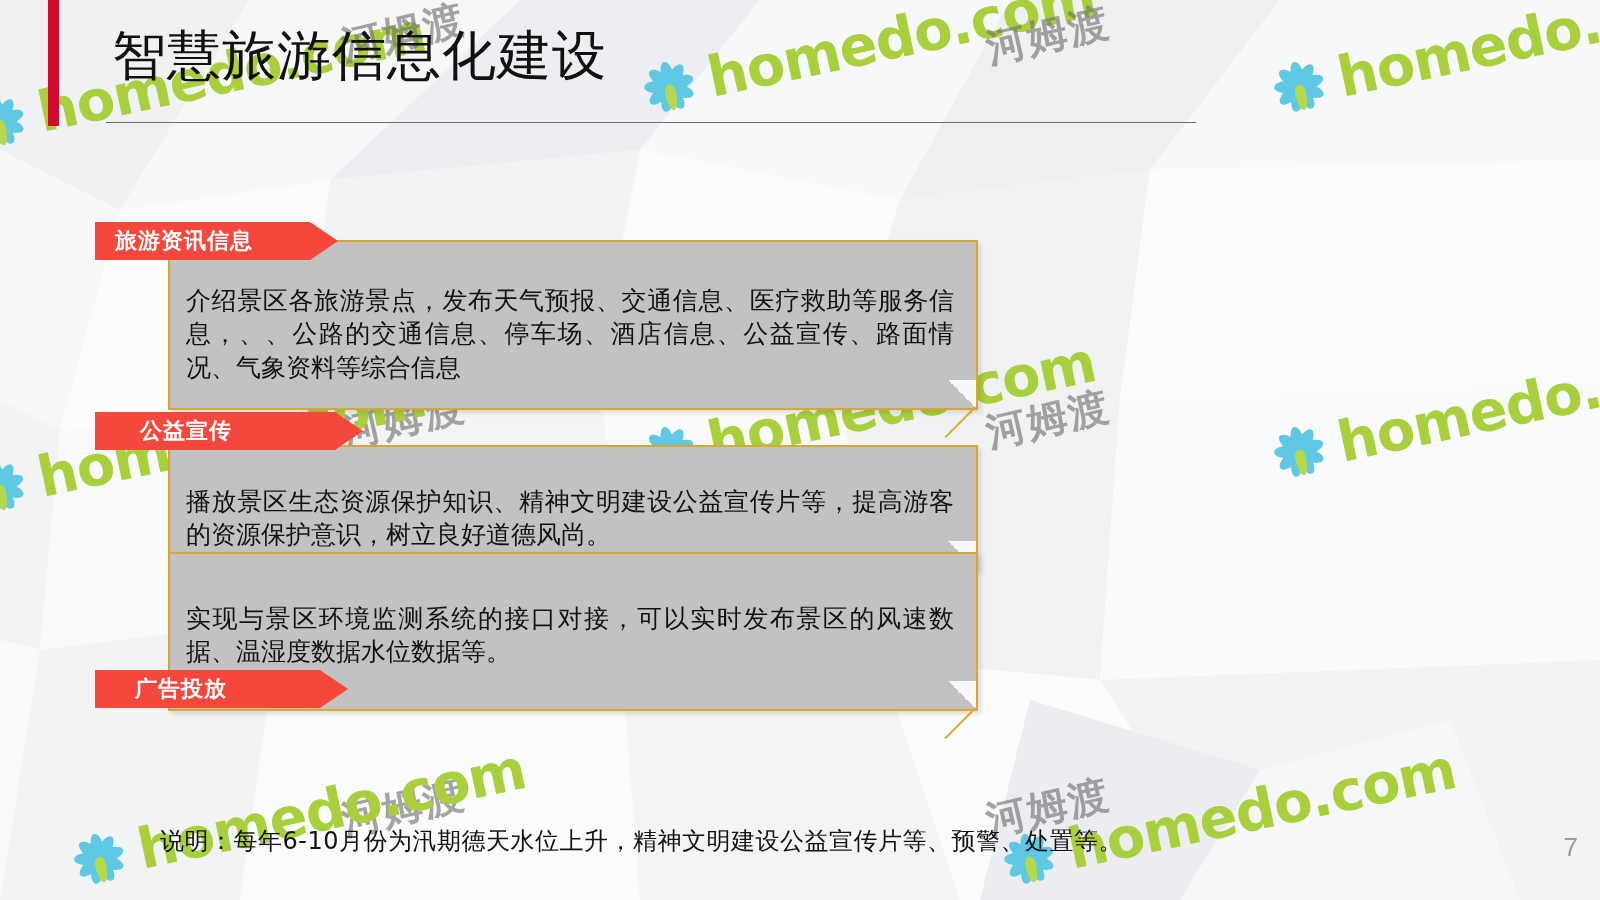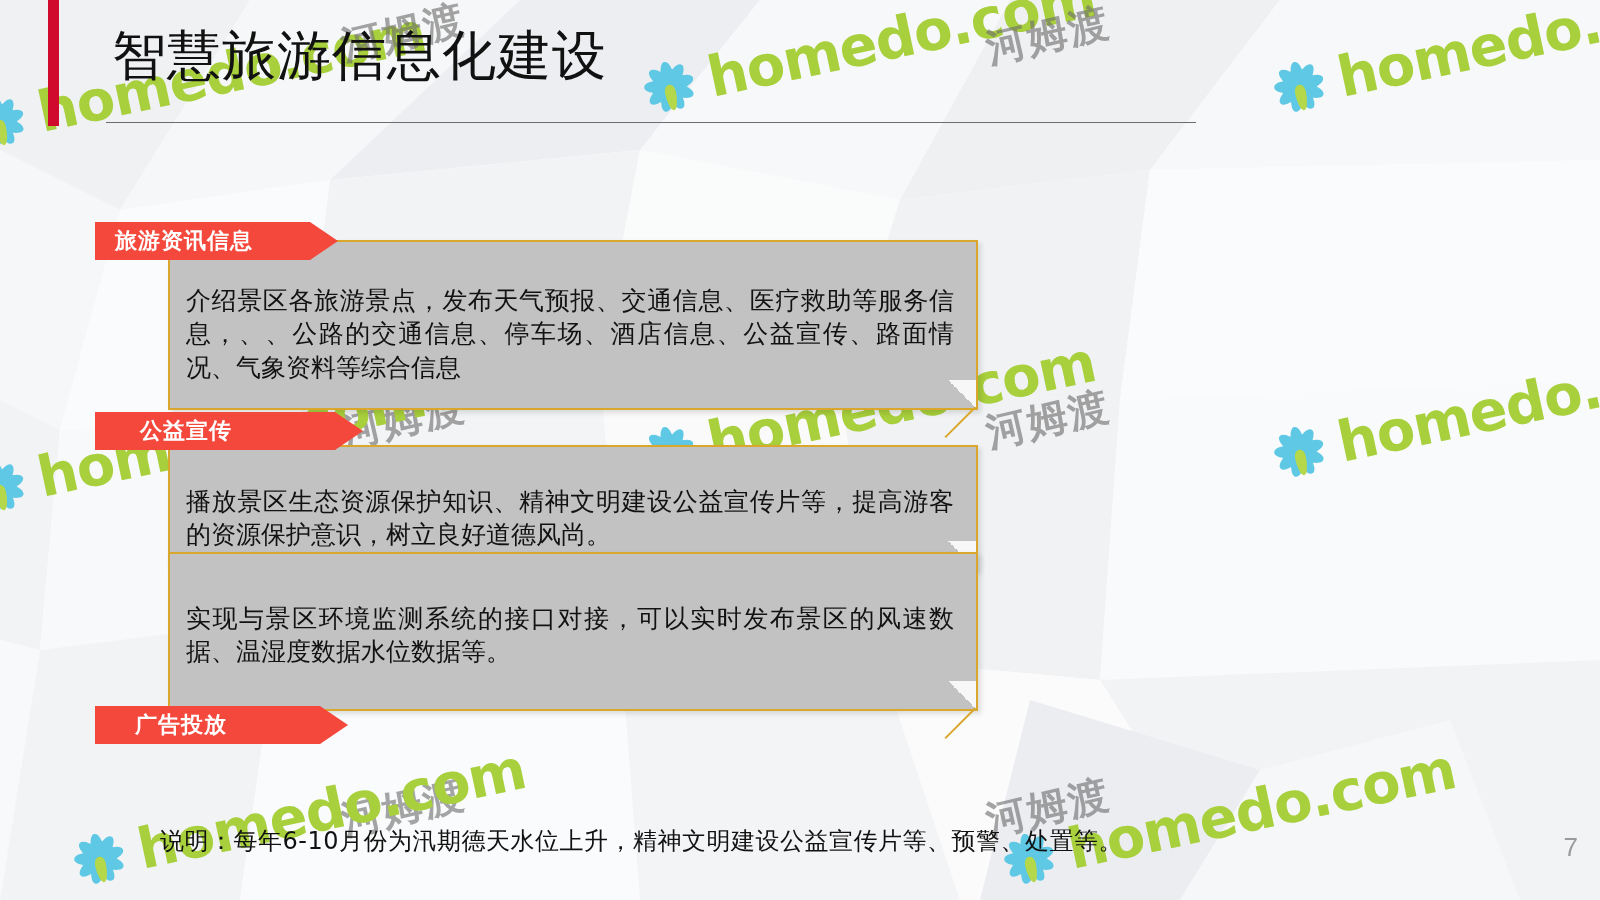--- a/index.html
+++ b/index.html
@@ -61,21 +61,21 @@
   .pennant .lbl{display:block;}
 
   #banner-main{
     left:97px;top:139px;width:294px;height:40px;
     font-size:23px;padding-left:50px;letter-spacing:1px;
   }
   .tag-row{ height:38px; font-size:22px; padding-left:20px; letter-spacing:1px; }
   #tag-0{left:95px;top:222px;width:223px;}
   #tag-1{left:95px;top:412px;width:223px;padding-left:45px;}
   #tag-2{left:95px;top:556px;width:208px;}
-  #tag-3{left:95px;top:706px;width:213px;padding-left:40px;}
+  #tag-3{left:95px;top:670px;width:213px;padding-left:40px;}
 
   
   .panel{
     position:absolute;z-index:5;
     background:#c2c2c2;
     border:2px solid #d9a72b;
     box-shadow:3px 3px 5px rgba(0,0,0,.12);
   }
   .panel .fold{
     position:absolute;right:-2px;bottom:-2px;width:30px;height:30px;

